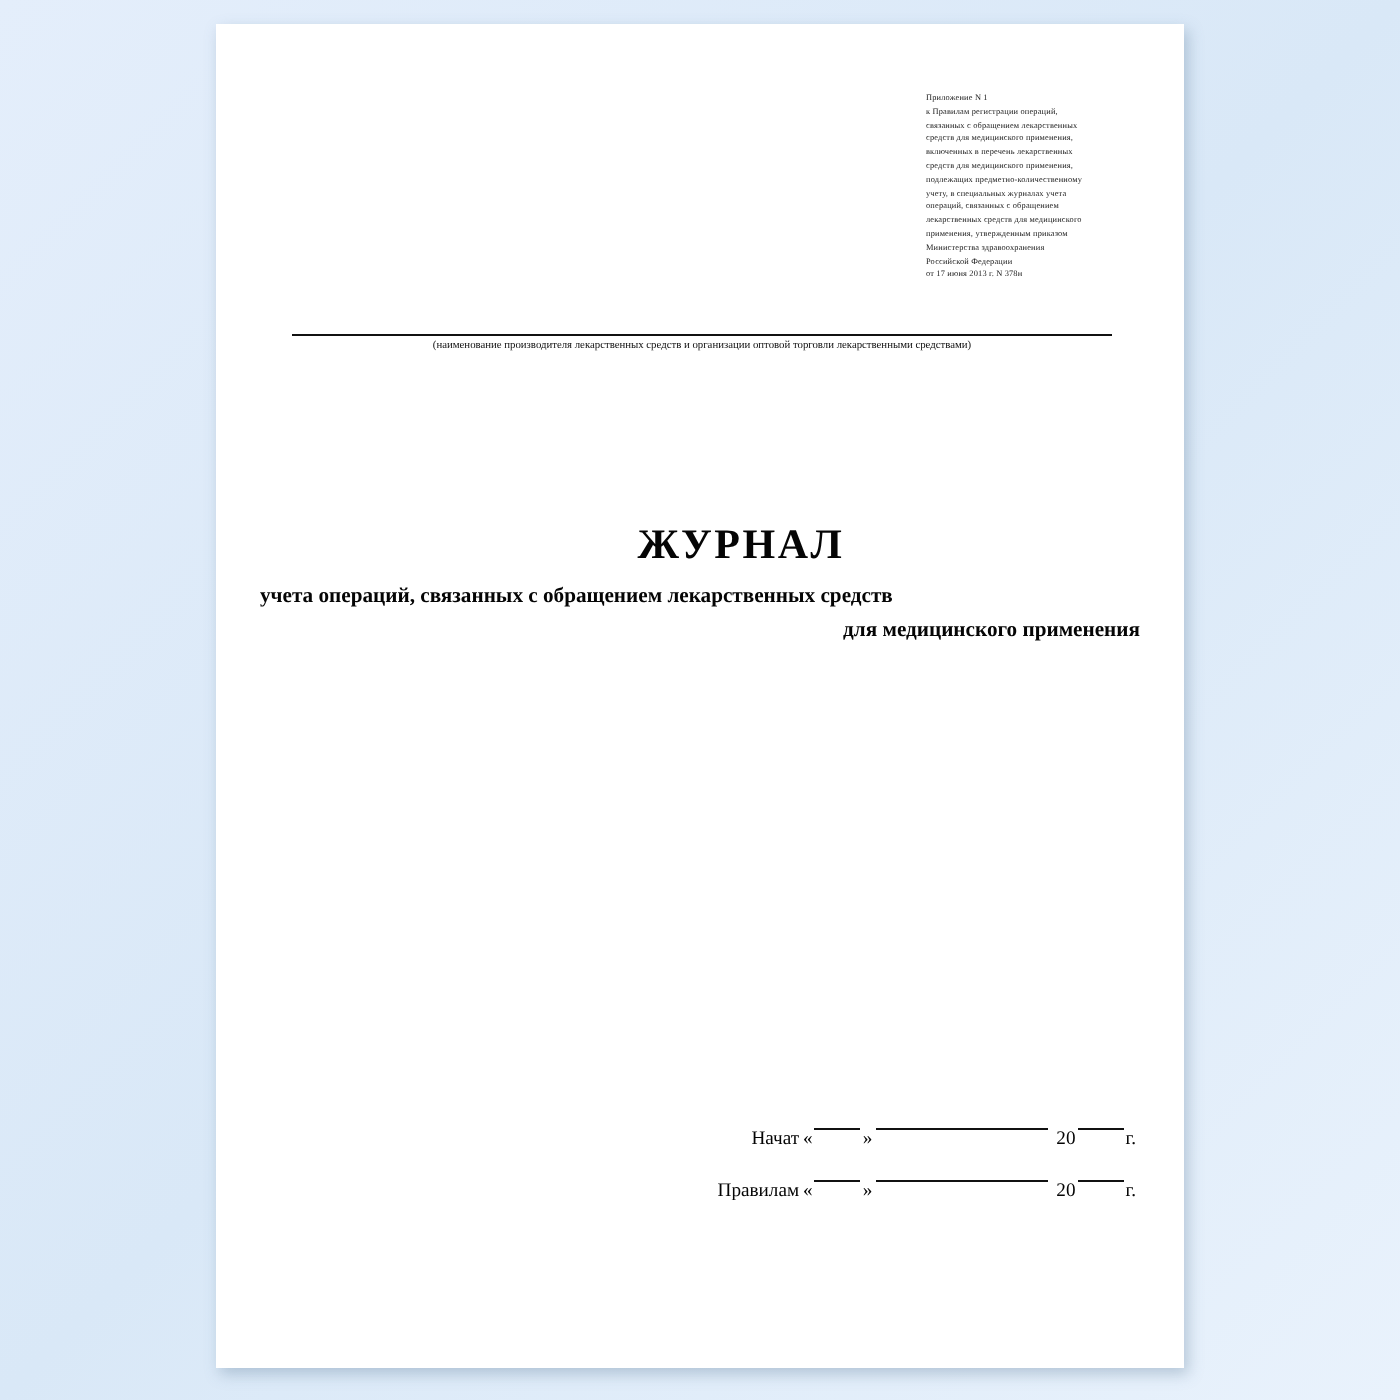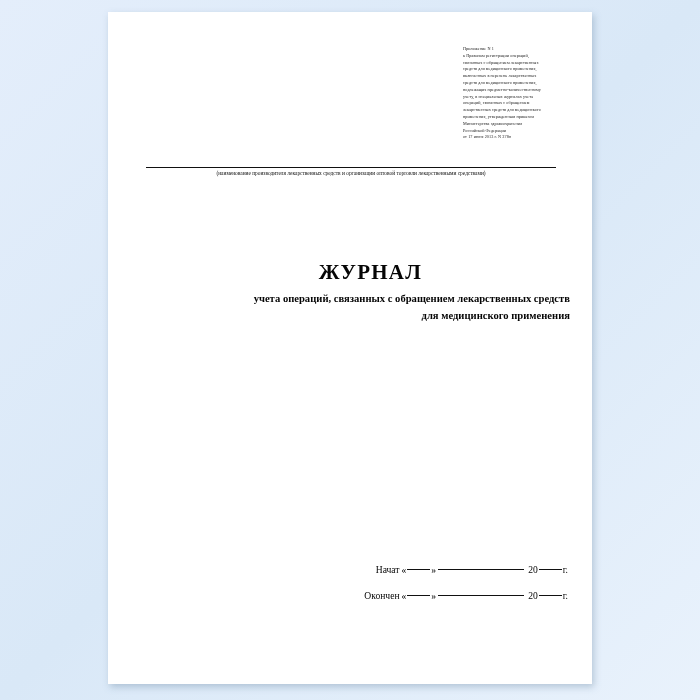--- a/index.html
+++ b/index.html
@@ -68,21 +68,21 @@
     font-size: 21px;
     font-weight: bold;
     letter-spacing: 0.06em;
     color: #050505;
   }
   .subtitle1 {
     position: absolute;
     left: 22px;
     top: 281px;
     width: 440px;
-    text-align: right;
+    text-align: left;
     font-size: 10.6px;
     font-weight: bold;
     color: #050505;
   }
   .subtitle2 {
     position: absolute;
     left: 22px;
     top: 298px;
     width: 440px;
     text-align: right;
@@ -94,21 +94,21 @@
   .dates {
     position: absolute;
     left: 220px;
     top: 552px;
     width: 240px;
     font-size: 9.6px;
     color: #050505;
   }
   .date-row {
     display: flex;
-    align-items: center;
+    align-items: flex-start;
     justify-content: flex-end;
     margin-bottom: 15px;
     white-space: nowrap;
   }
   .date-label { margin-right: 2px; }
   .blank-lg {
     display: inline-block;
     width: 86px;
     border-bottom: 0.9px solid #111;
     margin: 0 2px;
@@ -156,21 +156,21 @@
         <span class="date-label">Начат</span>
         <span>«</span>
         <span class="blank-sm"></span>
         <span>»</span>
         <span class="blank-lg"></span>
         <span class="yr">20</span>
         <span class="blank-sm"></span>
         <span>г.</span>
       </div>
       <div class="date-row">
-        <span class="date-label">Окончен</span>
+        <span class="date-label">Правилам</span>
         <span>«</span>
         <span class="blank-sm"></span>
         <span>»</span>
         <span class="blank-lg"></span>
         <span class="yr">20</span>
         <span class="blank-sm"></span>
         <span>г.</span>
       </div>
     </div>
 

